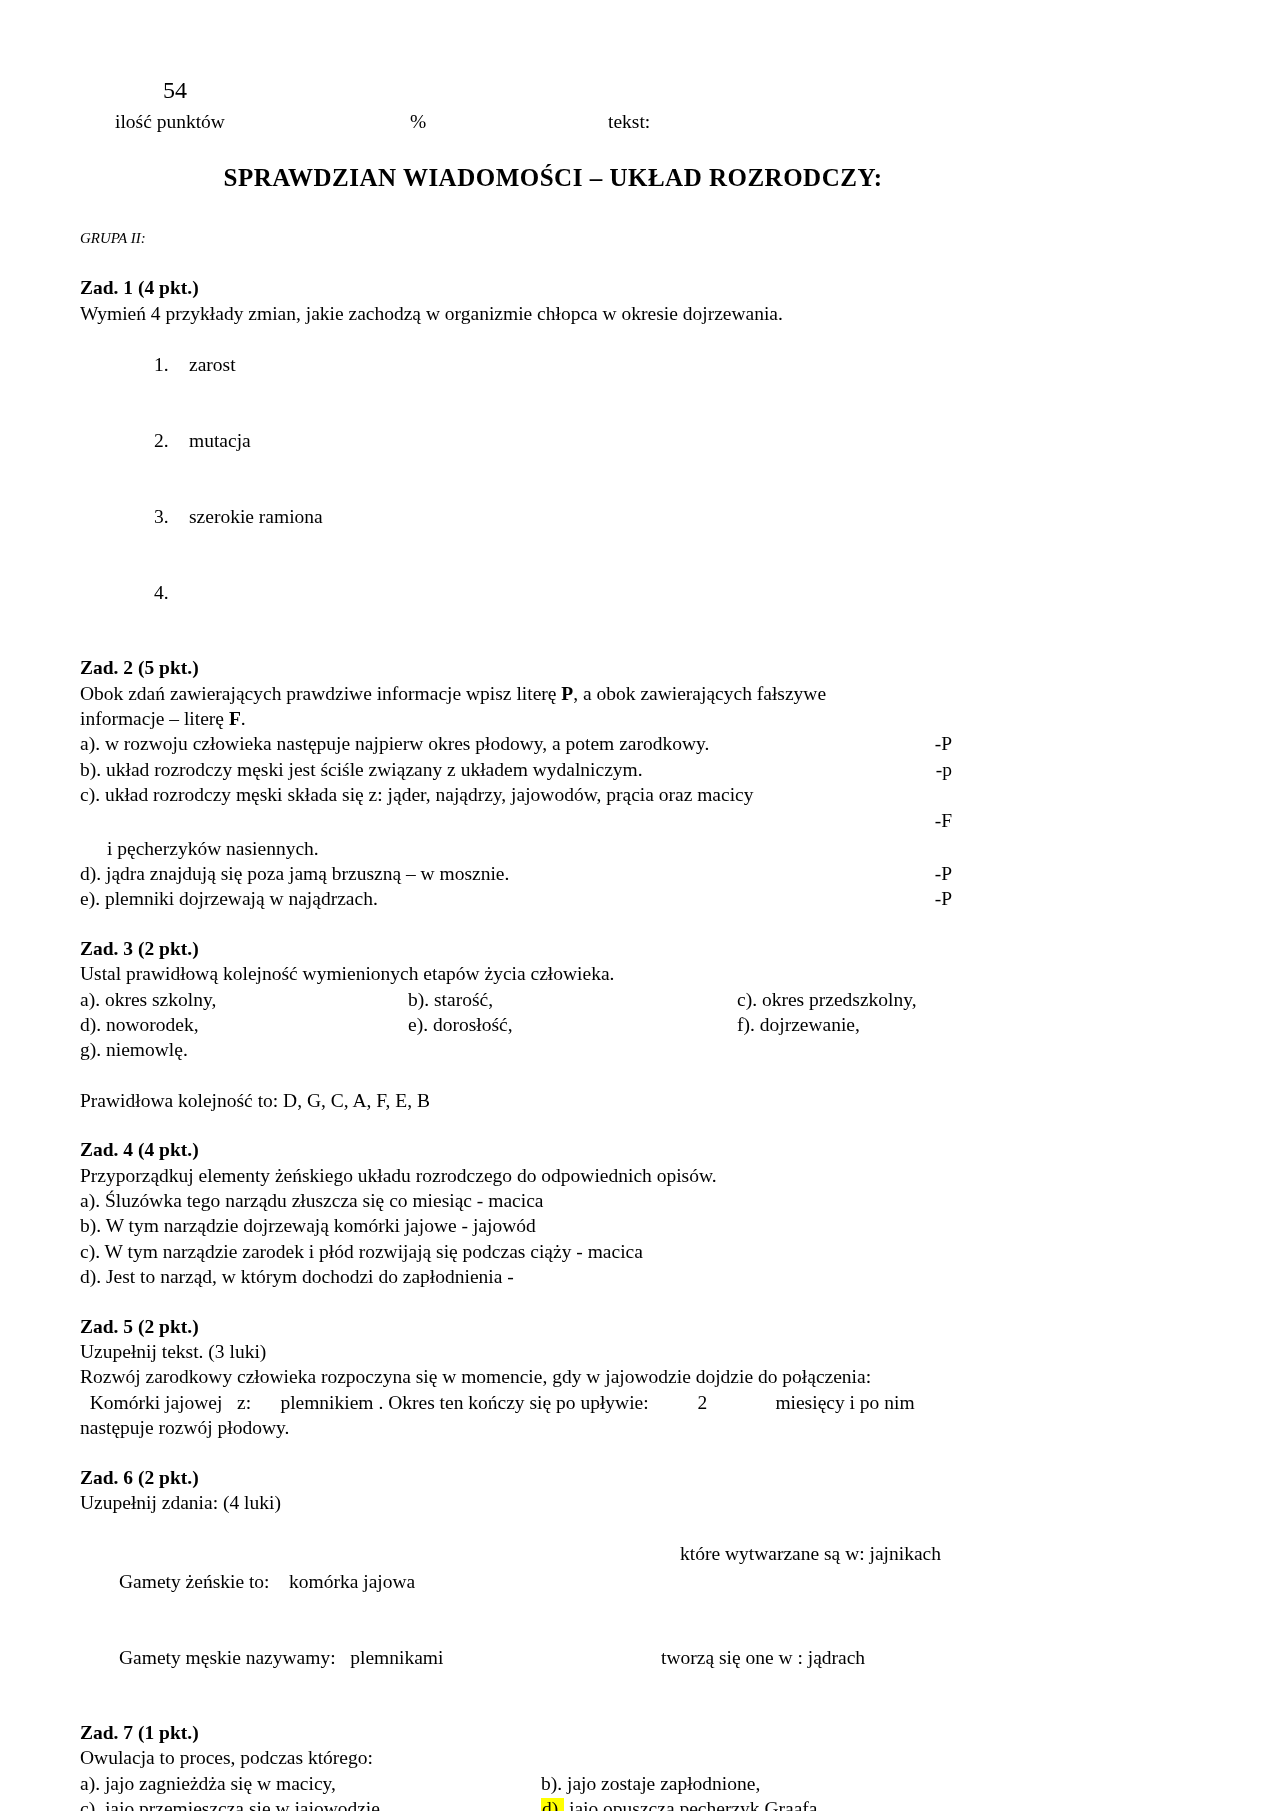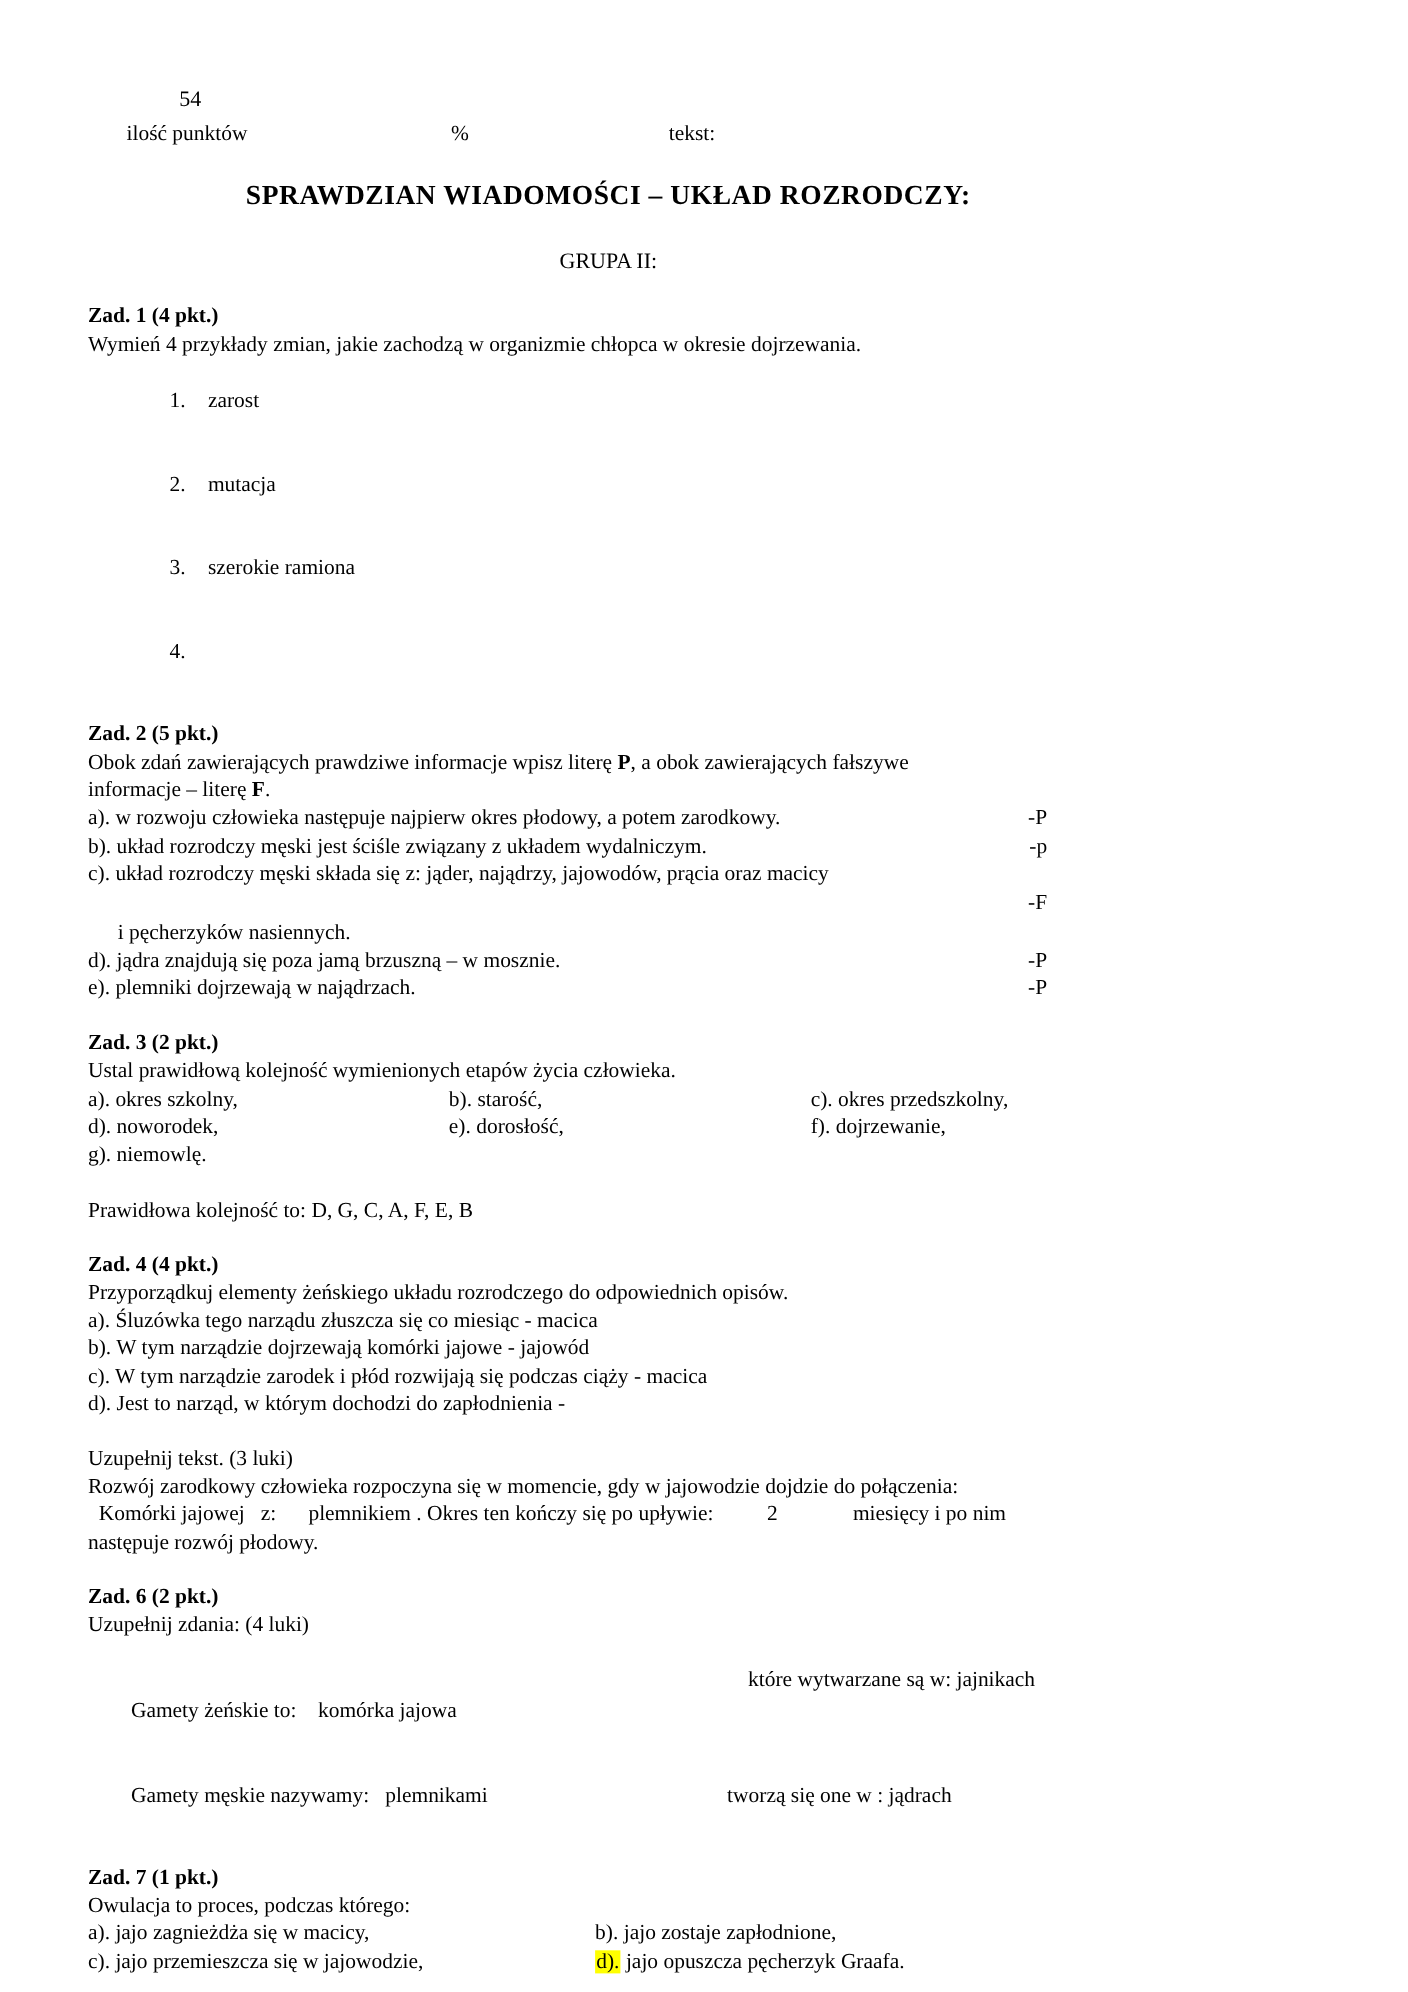--- a/index.html
+++ b/index.html
@@ -16,35 +16,35 @@
     background: #ffffff;
     position: relative;
   }
   .content {
     width: 946px;
     font-size: 19.5px;
     line-height: 25.4px;
   }
   .line { white-space: pre-wrap; }
   .heading { font-weight: bold; }
-  .score { margin-left: 83px; font-size: 20px; line-height: 25px; white-space: pre; }
+  .score { margin-left: 83px; font-size: 24px; line-height: 25px; white-space: pre; }
   .header-row { position: relative; height: 26px; margin-top: 6px; }
   .header-row span { position: absolute; top: 0; white-space: pre; }
   .h-points { left: 35px; }
   .h-percent { left: 330px; }
   .h-grade { left: 528px; }
   .title {
     font-size: 25px;
     font-weight: bold;
     text-align: center;
     margin: 27px 0 0 0;
     line-height: 31px;
     letter-spacing: 0.5px;
   }
-  .group { text-align: center; margin-top: 33px; font-size: 20px; }
+  .group { margin-top: 33px; font-size: 15px; font-style: italic; }
   .task { margin-top: 24px; }
   .oitem { padding-left: 35px; white-space: pre-wrap; }
   .onum { display: inline-block; width: 35px; }
   .t2row { display: flex; justify-content: space-between; width: 872px; }
   .stmt { white-space: pre-wrap; }
   .stmt.indent { padding-left: 27px; margin-top: 28px; }
   .t2answer { white-space: pre; }
   .t3grid { display: grid; grid-template-columns: 328px 329px 1fr; }
   .t3grid span { white-space: pre; }
   .answer-line { margin-top: 25px; }
@@ -142,20 +142,21 @@
     <section class="task">
       <div class="heading">Zad. 4 (4 pkt.)</div>
       <div class="line">Przyporządkuj elementy żeńskiego układu rozrodczego do odpowiednich opisów.</div>
       <div class="line">a). Śluzówka tego narządu złuszcza się co miesiąc - macica</div>
       <div class="line">b). W tym narządzie dojrzewają komórki jajowe - jajowód</div>
       <div class="line">c). W tym narządzie zarodek i płód rozwijają się podczas ciąży - macica</div>
       <div class="line">d). Jest to narząd, w którym dochodzi do zapłodnienia -</div>
     </section>
 
     <section class="task">
+      <div class="heading">Zad. 5 (2 pkt.)</div>
       <div class="line">Uzupełnij tekst. (3 luki)</div>
       <div class="line">Rozwój zarodkowy człowieka rozpoczyna się w momencie, gdy w jajowodzie dojdzie do połączenia:</div>
       <div class="line">  Komórki jajowej   z:      plemnikiem . Okres ten kończy się po upływie:          2              miesięcy i po nim</div>
       <div class="line">następuje rozwój płodowy.</div>
     </section>
 
     <section class="task">
       <div class="heading">Zad. 6 (2 pkt.)</div>
       <div class="line">Uzupełnij zdania: (4 luki)</div>
       <div class="t6row">

